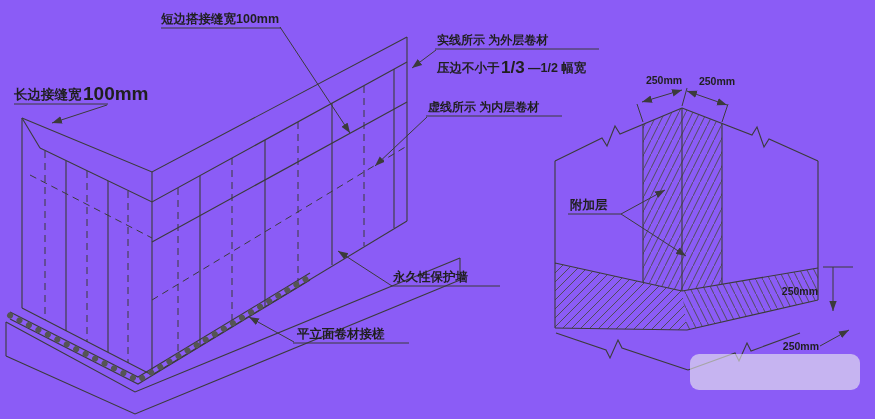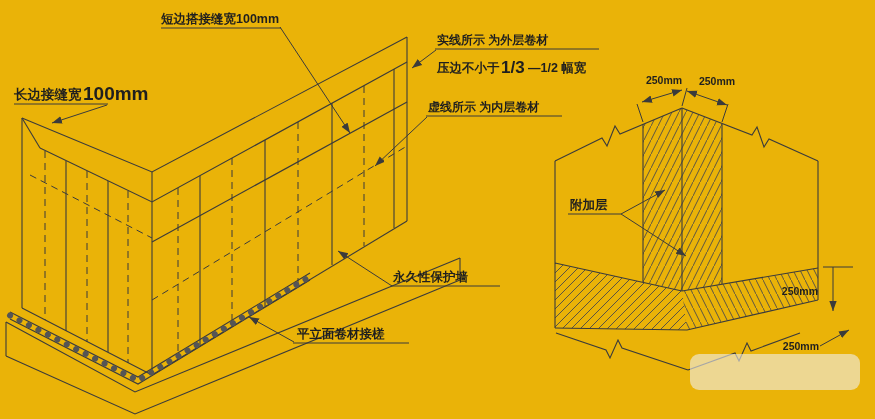--- a/index.html
+++ b/index.html
@@ -1,16 +1,16 @@
 <!DOCTYPE html>
 <html><head>
 <meta charset="utf-8">
 <style>
   html,body{margin:0;padding:0;background:#ffffff;}
-  #stage{position:relative;width:875px;height:419px;background:#eab308;overflow:hidden;
+  #stage{position:relative;width:875px;height:419px;background:#8b5cf6;overflow:hidden;
          font-family:"Liberation Sans",sans-serif;}
   svg{position:absolute;left:0;top:0;}
   text{fill:#1f1f1f;font-family:"Liberation Sans",sans-serif;font-weight:600;}
   .thin{stroke:#3b3b3b;stroke-width:1.1;fill:none;}
   .dash{stroke:#3b3b3b;stroke-width:1;fill:none;stroke-dasharray:7 5;}
   .dim{stroke:#3b3b3b;stroke-width:1;fill:none;}
 </style>
 </head>
 <body>
 

